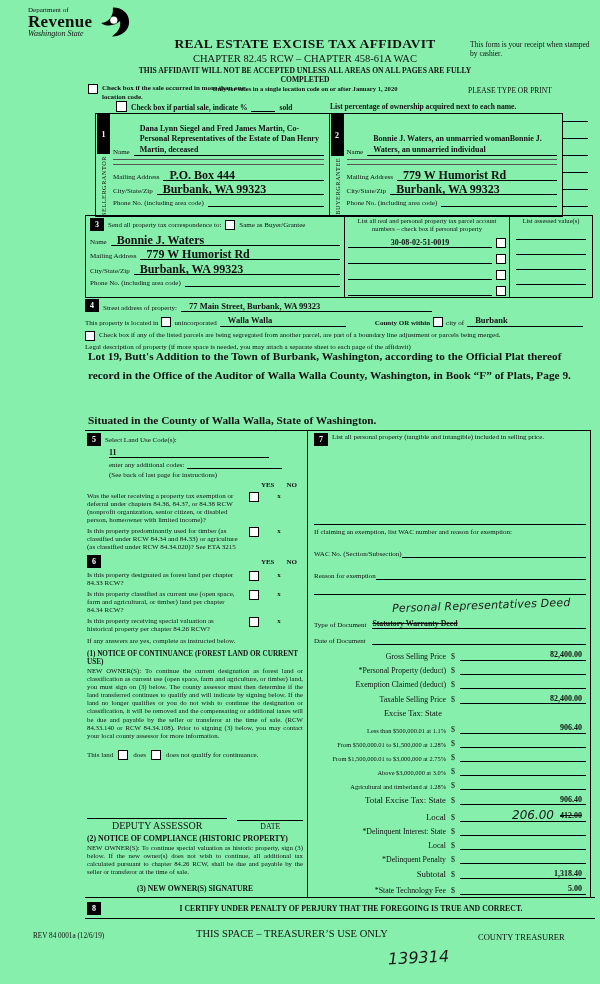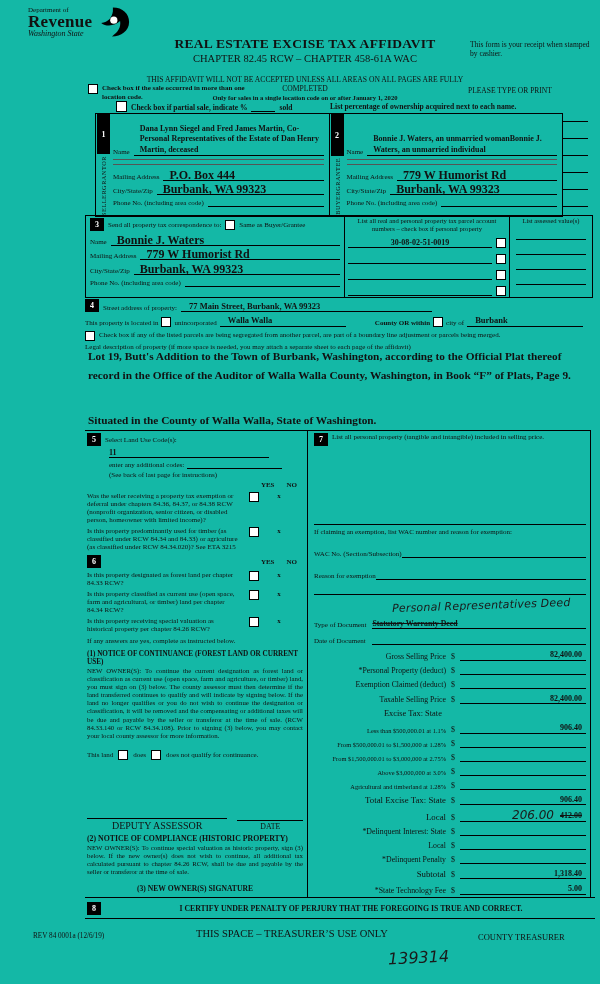--- a/index.html
+++ b/index.html
@@ -1,30 +1,30 @@
 <!DOCTYPE html>
 <html><head>
 <meta charset="utf-8">
 <style>
   html,body{margin:0;padding:0;background:#e8e8e6;}
-  .page{position:relative;width:600px;height:984px;background:#14b8a6;font-family:"Liberation Serif",serif;color:#111;overflow:hidden;}
+  .page{position:relative;width:600px;height:984px;background:#86efac;font-family:"Liberation Serif",serif;color:#111;overflow:hidden;}
   .abs{position:absolute;}
   .cb{display:inline-block;width:8px;height:8px;border:1.2px solid #000;vertical-align:-1px;background:#fff;flex:none;}
   .cb.lg{width:9px;height:9px;}
   .badge{display:inline-flex;align-items:center;justify-content:center;background:#000;color:#fff;font-size:8px;font-weight:bold;width:14px;height:13px;flex:none;}
   .blank{display:inline-block;border-bottom:1px solid #000;}
   
   .logo{left:28px;top:6px;display:flex;gap:2px;}
   .logo .t1{font-size:7px;}
   .logo .t2{font-size:17px;font-weight:bold;line-height:15px;letter-spacing:.3px;}
   .logo .t3{font-size:8px;font-style:italic;}
   .titleblock{left:130px;top:36px;width:350px;text-align:center;}
   .title{font-size:13.5px;font-weight:bold;letter-spacing:.3px;}
   .subtitle{font-size:10.5px;margin-top:1px;}
-  .notice{font-size:7.6px;font-weight:normal;margin-top:11px;}
+  .notice{font-size:7.6px;font-weight:bold;margin-top:2px;}
   .onlyfor{font-size:6.6px;font-weight:bold;margin-top:1px;}
   .receipt{left:470px;top:40px;width:120px;font-size:7.5px;line-height:9px;}
   .typeprint{left:468px;top:86px;font-size:7.5px;}
   
   .chk1{left:88px;top:84px;font-size:7px;display:flex;gap:4px;width:180px;line-height:9px;font-weight:bold;}
   .chk2{left:116px;top:101px;font-size:7.5px;font-weight:bold;display:flex;gap:4px;align-items:flex-end;}
   .pctnote{left:330px;top:102px;font-size:7.6px;font-weight:bold;}
   
   .parties{left:95px;top:113px;width:466px;height:102px;border:1.3px solid #000;display:flex;}
   .half{flex:1;display:flex;border-right:1.3px solid #000;}

